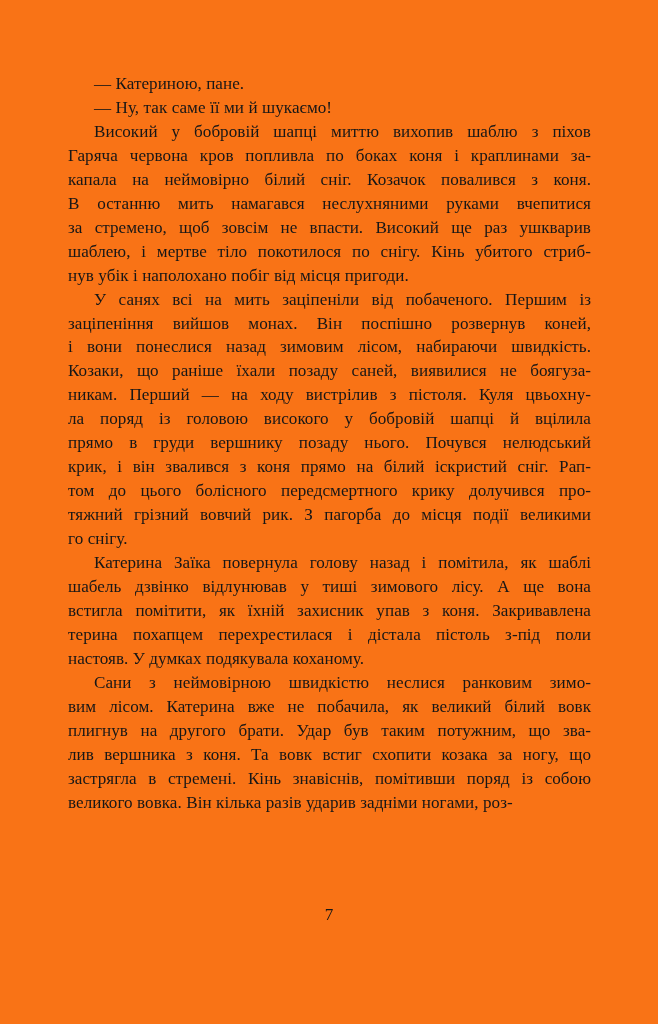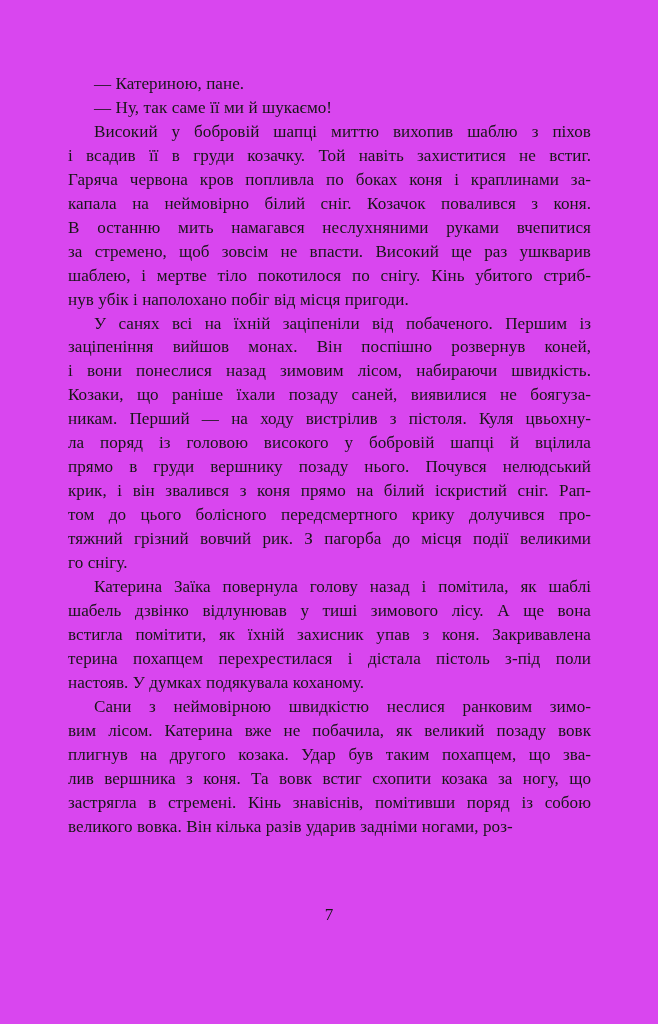--- a/index.html
+++ b/index.html
@@ -4,21 +4,21 @@
 <style>
   html, body {
     margin: 0;
     padding: 0;
     background: #ffffff;
   }
   .page {
     position: relative;
     width: 658px;
     height: 1024px;
-    background: #d946ef;
+    background: #f97316;
     overflow: hidden;
     font-family: "Liberation Serif", "DejaVu Serif", serif;
     color: #171717;
   }
   .text-block {
     position: absolute;
     left: 68px;
     top: 72px;
     width: 523px;
   }
@@ -69,31 +69,30 @@
     <p class="para">
       <span class="ln first last">— Катериною, пане.</span>
     </p>
 
     <p class="para">
       <span class="ln first last">— Ну, так саме її ми й шукаємо!</span>
     </p>
 
     <p class="para">
       <span class="ln first">Високий у бобровій шапці миттю вихопив шаблю з піхов</span>
-      <span class="ln">і всадив її в груди козачку. Той навіть захиститися не встиг.</span>
       <span class="ln">Гаряча червона кров попливла по боках коня і краплинами за-</span>
       <span class="ln">капала на неймовірно білий сніг. Козачок повалився з коня.</span>
       <span class="ln">В останню мить намагався неслухняними руками вчепитися</span>
       <span class="ln">за стремено, щоб зовсім не впасти. Високий ще раз ушкварив</span>
       <span class="ln">шаблею, і мертве тіло покотилося по снігу. Кінь убитого стриб-</span>
       <span class="ln last">нув убік і наполохано побіг від місця пригоди.</span>
     </p>
 
     <p class="para">
-      <span class="ln first">У санях всі на їхній заціпеніли від побаченого. Першим із</span>
+      <span class="ln first">У санях всі на мить заціпеніли від побаченого. Першим із</span>
       <span class="ln">заціпеніння вийшов монах. Він поспішно розвернув коней,</span>
       <span class="ln">і вони понеслися назад зимовим лісом, набираючи швидкість.</span>
       <span class="ln">Козаки, що раніше їхали позаду саней, виявилися не боягуза-</span>
       <span class="ln">никам. Перший — на ходу вистрілив з пістоля. Куля цвьохну-</span>
       <span class="ln">ла поряд із головою високого у бобровій шапці й вцілила</span>
       <span class="ln">прямо в груди вершнику позаду нього. Почувся нелюдський</span>
       <span class="ln">крик, і він звалився з коня прямо на білий іскристий сніг. Рап-</span>
       <span class="ln">том до цього болісного передсмертного крику долучився про-</span>
       <span class="ln">тяжний грізний вовчий рик. З пагорба до місця події великими</span>
       <span class="ln last">го снігу.</span>
@@ -102,22 +101,22 @@
     <p class="para">
       <span class="ln first">Катерина Заїка повернула голову назад і помітила, як шаблі</span>
       <span class="ln">шабель дзвінко відлунював у тиші зимового лісу. А ще вона</span>
       <span class="ln">встигла помітити, як їхній захисник упав з коня. Закривавлена</span>
       <span class="ln">терина похапцем перехрестилася і дістала пістоль з-під поли</span>
       <span class="ln last">настояв. У думках подякувала коханому.</span>
     </p>
 
     <p class="para">
       <span class="ln first">Сани з неймовірною швидкістю неслися ранковим зимо-</span>
-      <span class="ln">вим лісом. Катерина вже не побачила, як великий позаду вовк</span>
-      <span class="ln">плигнув на другого козака. Удар був таким похапцем, що зва-</span>
+      <span class="ln">вим лісом. Катерина вже не побачила, як великий білий вовк</span>
+      <span class="ln">плигнув на другого брати. Удар був таким потужним, що зва-</span>
       <span class="ln">лив вершника з коня. Та вовк встиг схопити козака за ногу, що</span>
       <span class="ln">застрягла в стремені. Кінь знавіснів, помітивши поряд із собою</span>
       <span class="ln last">великого вовка. Він кілька разів ударив задніми ногами, роз-</span>
     </p>
   </div>
 
   <div class="page-number">7</div>
 
 </div>
 

